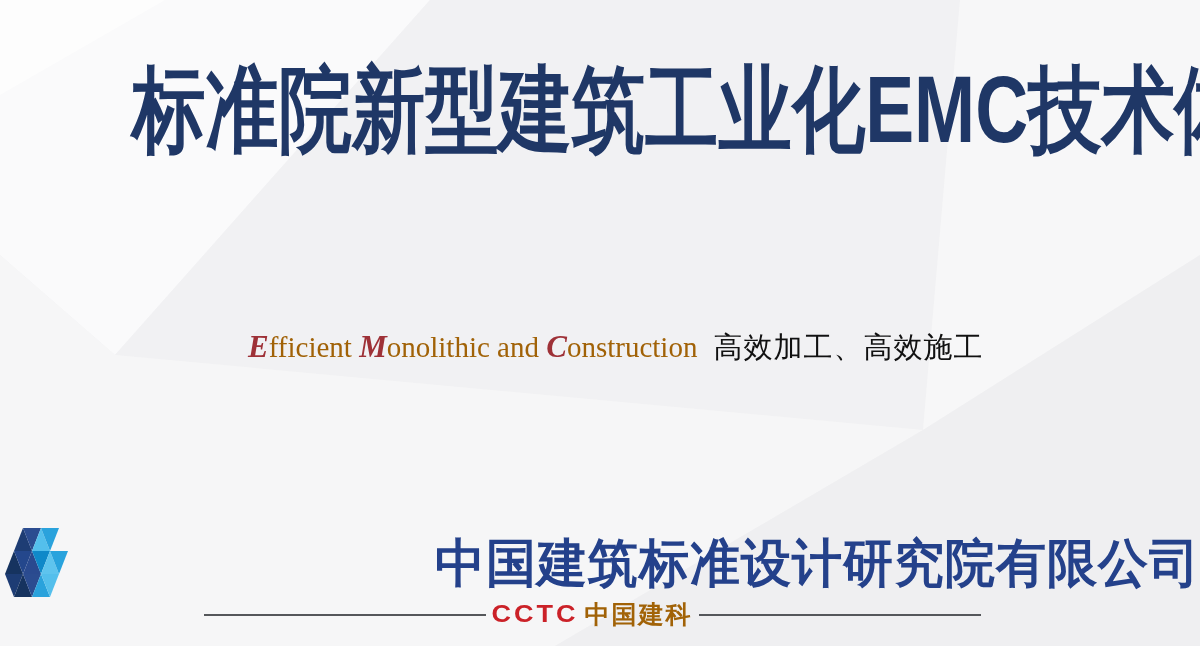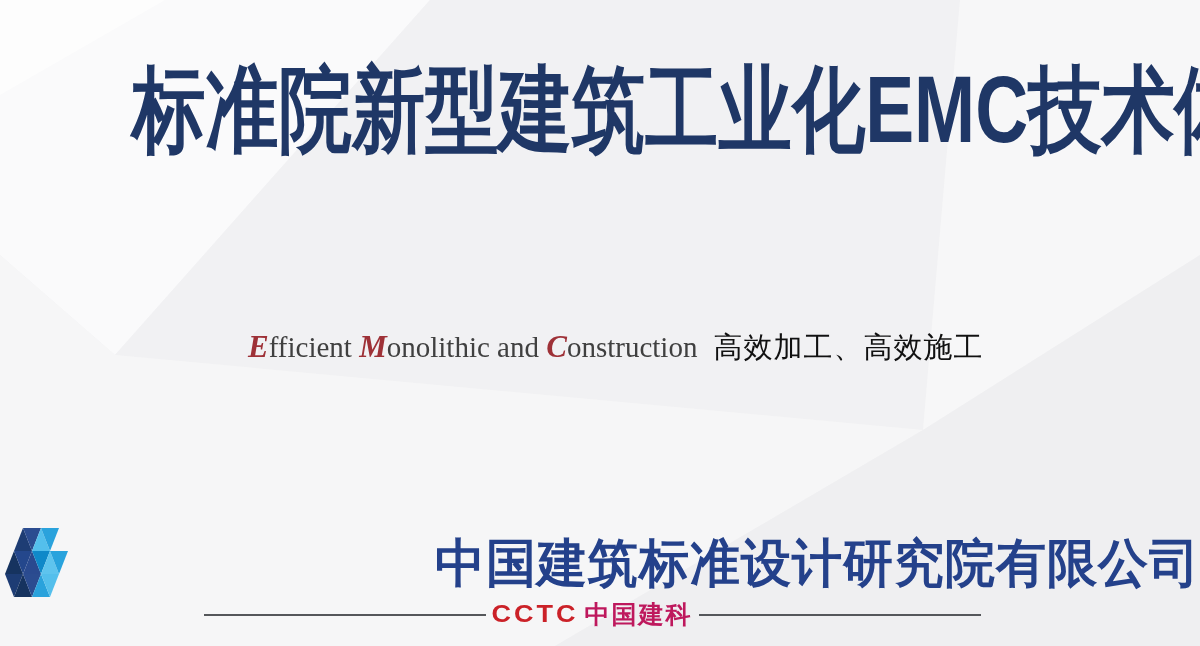--- a/index.html
+++ b/index.html
@@ -27,21 +27,21 @@
   .subtitle{
     position:absolute;left:248px;top:326px;
     font-family:"Liberation Serif",serif;
     font-size:29px;color:#1c1c1c;line-height:41px;
     white-space:nowrap;
   }
   .subtitle .ini{
     font-style:italic;font-weight:700;color:#9e3137;
     font-size:31px;
   }
-  .subtitle .ser{color:#404040;}
+  .subtitle .ser{color:#a16207;}
   .subtitle .cjk{
     font-family:"Liberation Sans",sans-serif;
     color:#111;margin-left:16px;letter-spacing:1px;margin-top:36px;
   }
 
   
   .logo-row{
     position:absolute;left:0;right:0;top:528px;
     display:flex;justify-content:space-between;align-items:center;gap:12px;
   }
@@ -56,21 +56,21 @@
   .footer{
     position:absolute;left:0;right:16px;top:601px;
     display:flex;justify-content:center;align-items:center;gap:6px;
   }
   .rule{width:282px;height:2px;background:#55575b;flex:0 0 auto;}
   .brand-latin{
     font-size:27px;font-weight:900;color:#cb2128;
     letter-spacing:3px;line-height:1;transform:scaleY(0.92);
   }
   .brand-cjk{
-    font-size:25px;font-weight:800;color:#be185d;
+    font-size:25px;font-weight:800;color:#a16207;
     letter-spacing:2px;line-height:1;
   }
 </style>
 </head>
 <body>
 
 <div class="slide">
 
   <svg class="bg-facets" viewBox="0 0 1200 646" preserveAspectRatio="none" aria-hidden="true">
     <rect x="0" y="0" width="1200" height="646" fill="#f3f3f4"></rect>

